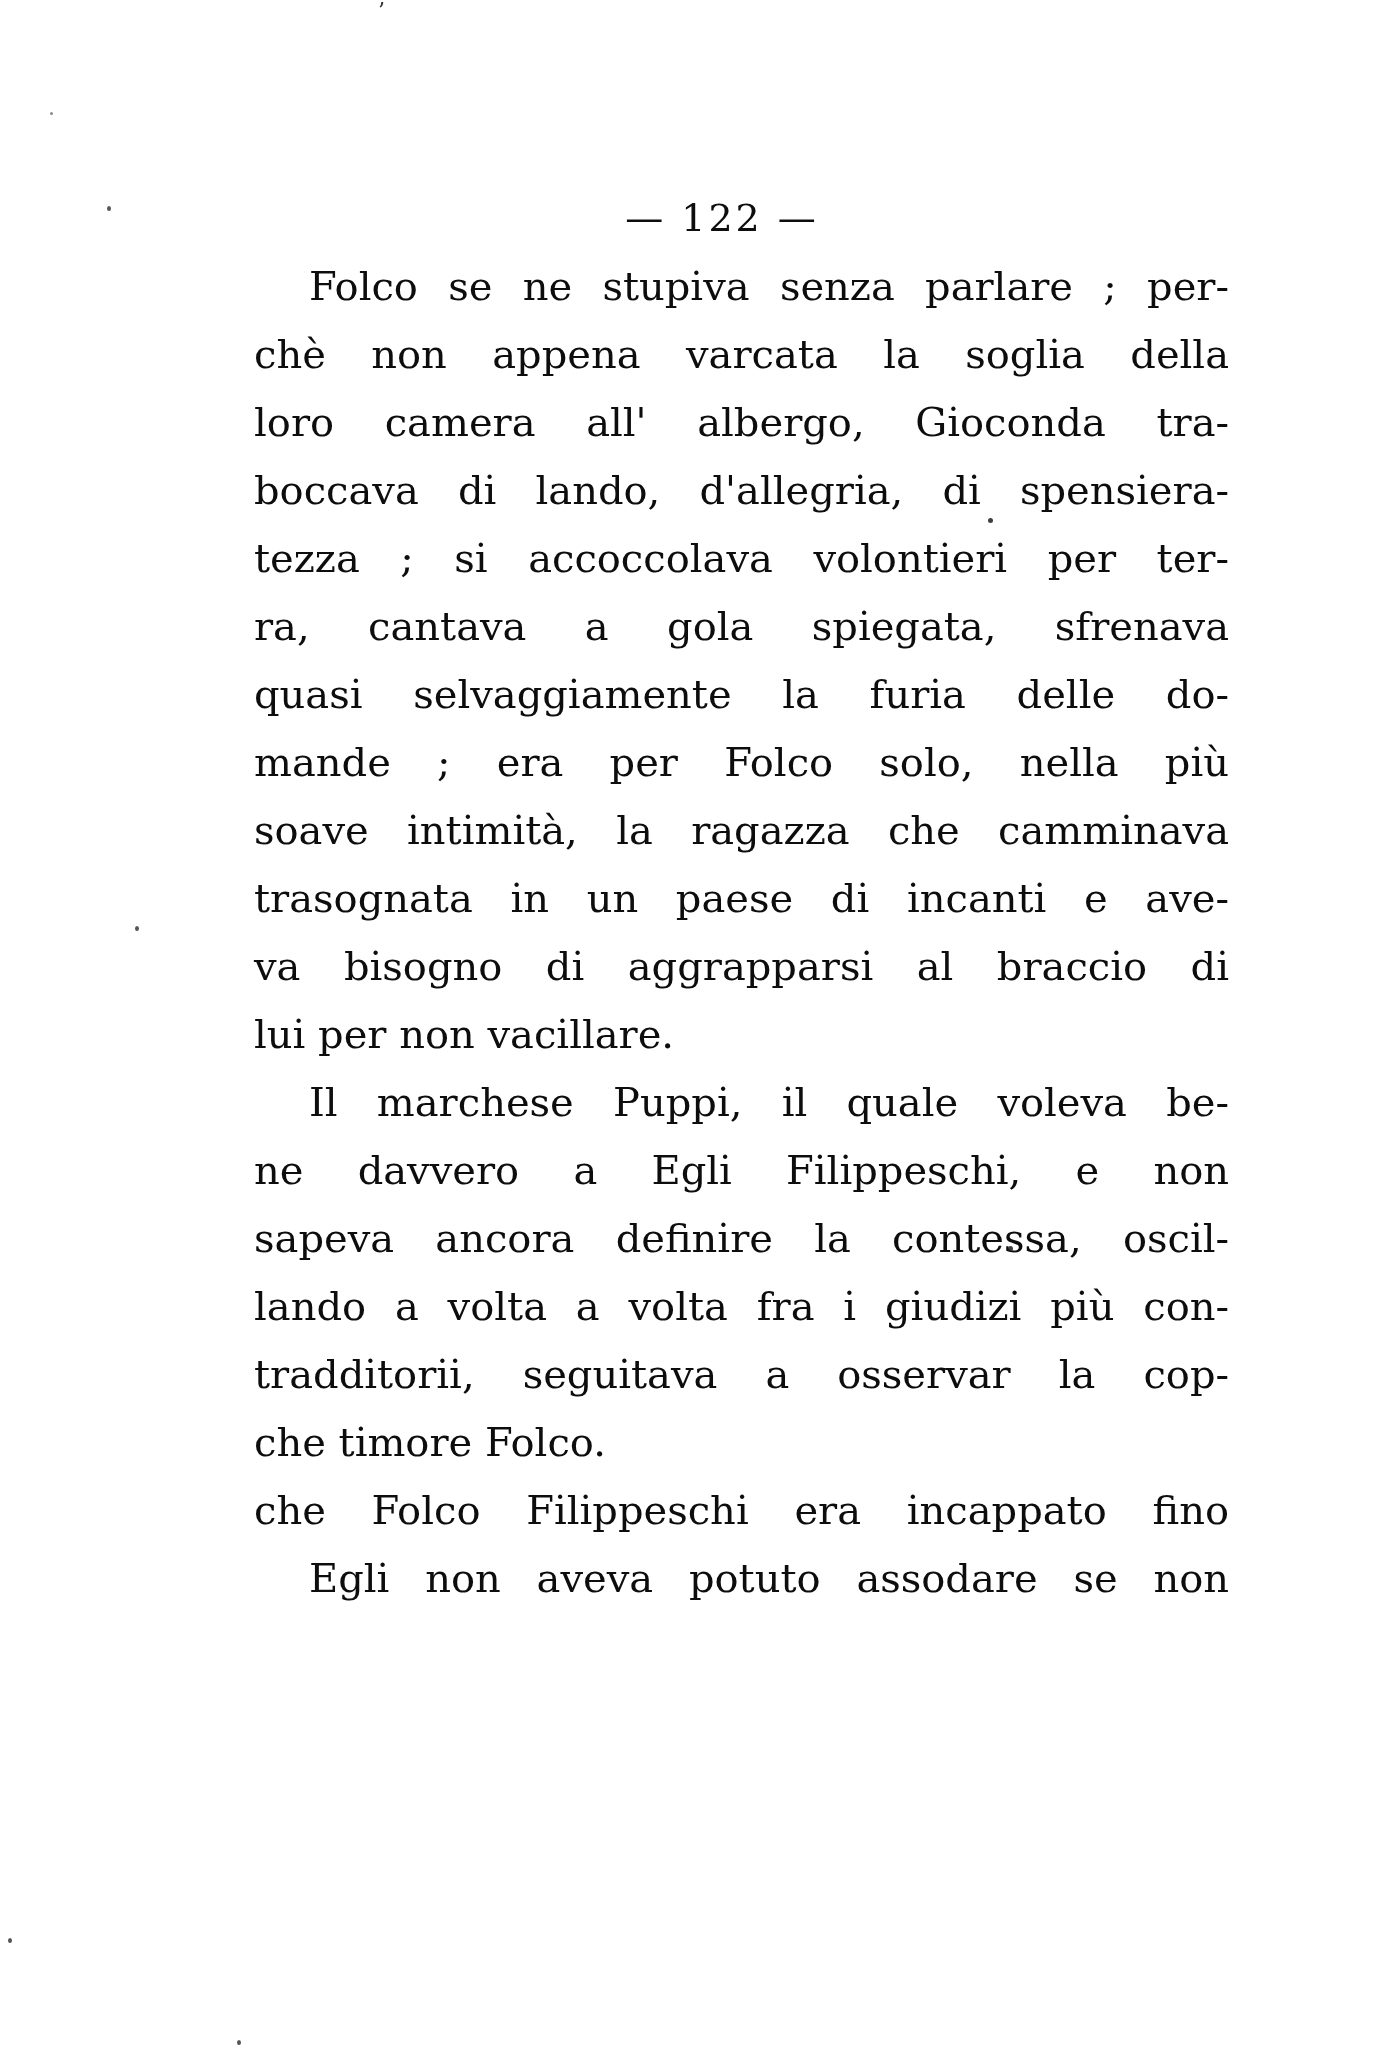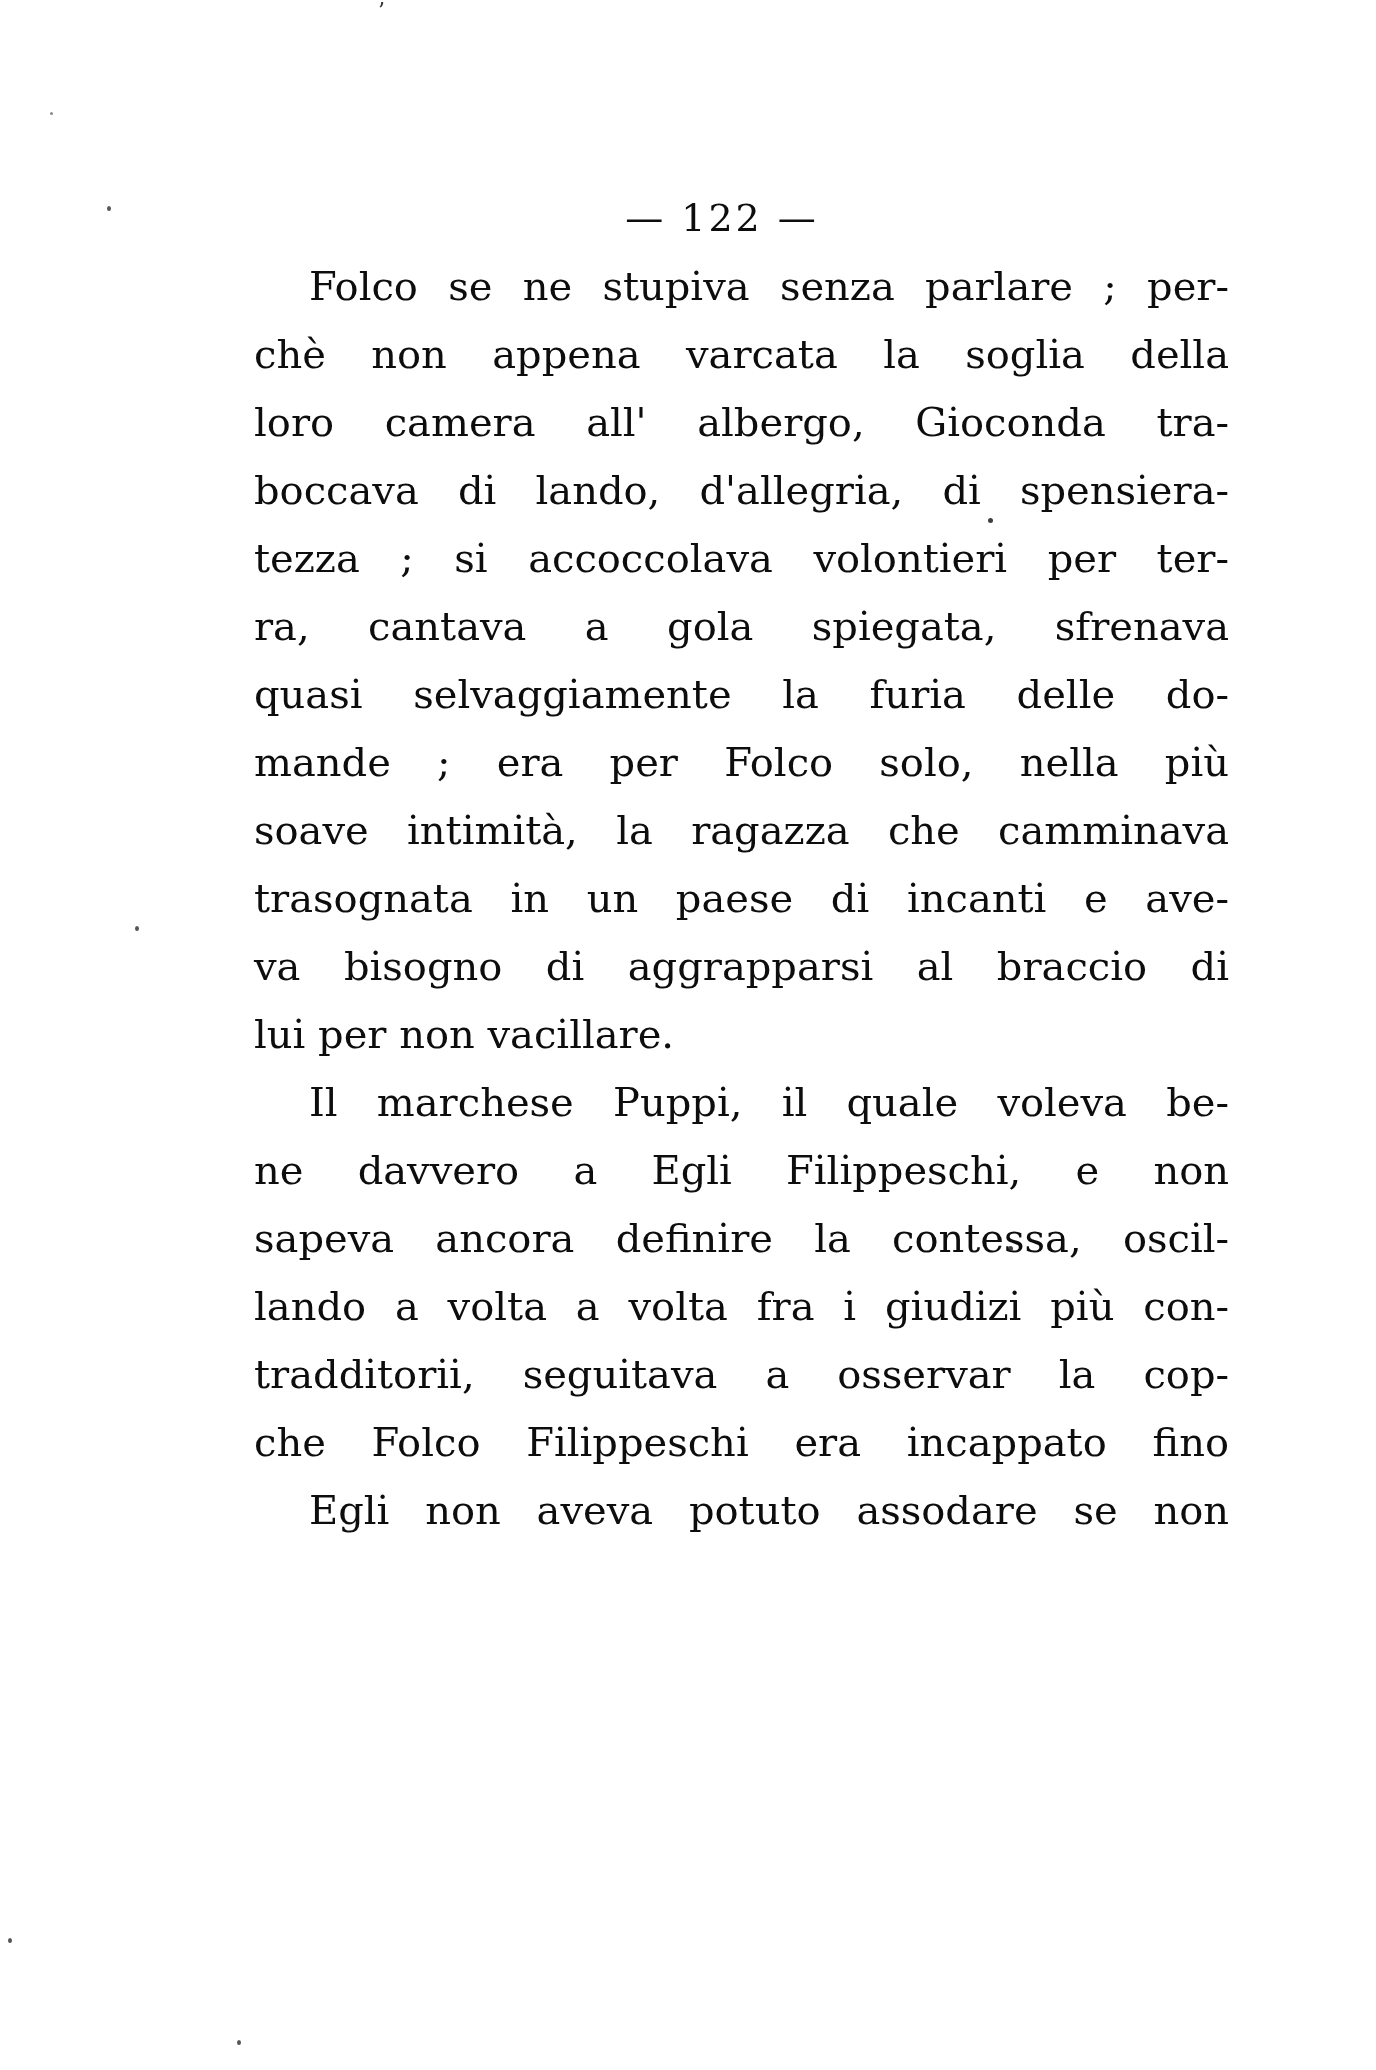--- a/index.html
+++ b/index.html
@@ -82,20 +82,21 @@
       <div class="line">mande ; era per Folco solo, nella più</div>
       <div class="line">soave intimità, la ragazza che camminava</div>
       <div class="line">trasognata in un paese di incanti e ave-</div>
       <div class="line">va bisogno di aggrapparsi al braccio di</div>
       <div class="line last">lui per non vacillare.</div>
       <div class="line indent">Il marchese Puppi, il quale voleva be-</div>
       <div class="line">ne davvero a Egli Filippeschi, e non</div>
       <div class="line">sapeva ancora definire la contessa, oscil-</div>
       <div class="line">lando a volta a volta fra i giudizi più con-</div>
       <div class="line">tradditorii, seguitava a osservar la cop-</div>
+      <div class="line last">che timore Folco.</div>
       <div class="line">che Folco Filippeschi era incappato fino</div>
       <div class="line indent">Egli non aveva potuto assodare se non</div>
     </div>
 
   <span class="mark-apostrophe" style="left:378px; top:0px;">’</span>
   <span class="speck s3" style="left:50px;  top:112px;"></span>
   <span class="speck s4" style="left:107px; top:206px;"></span>
   <span class="speck s5" style="left:988px; top:518px;"></span>
   <span class="speck s4" style="left:135px; top:926px;"></span>
   <span class="speck s5" style="left:1008px; top:1246px;"></span>

